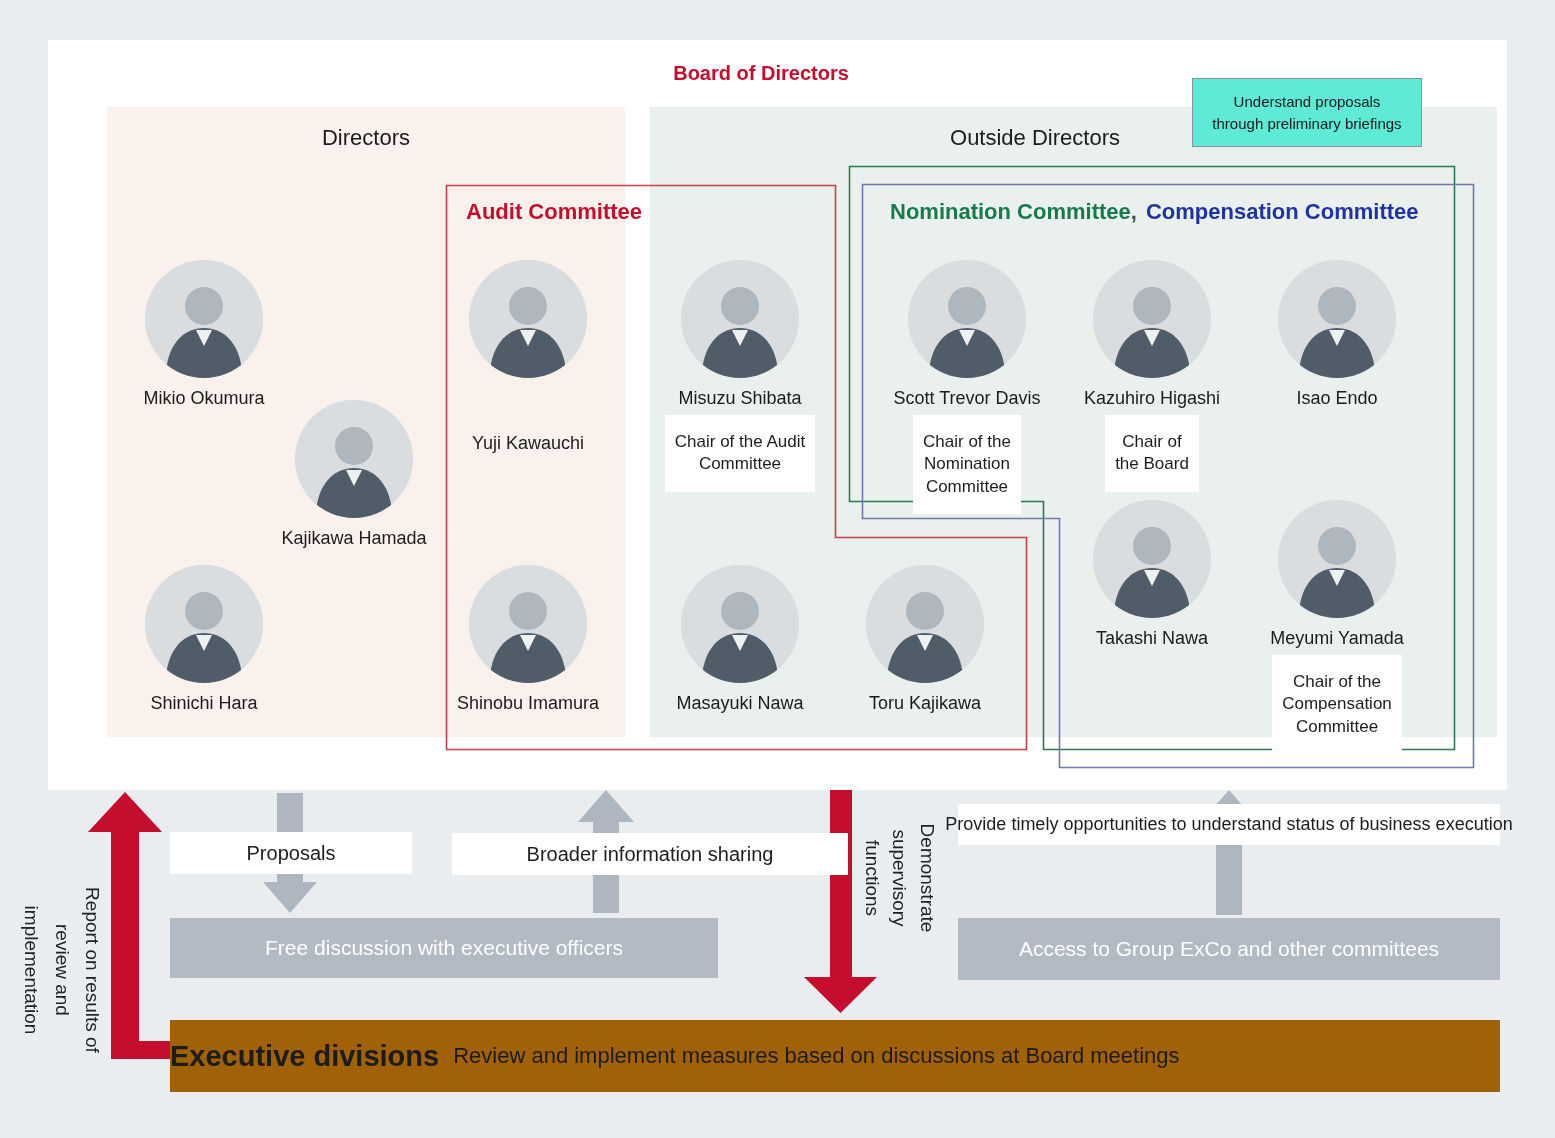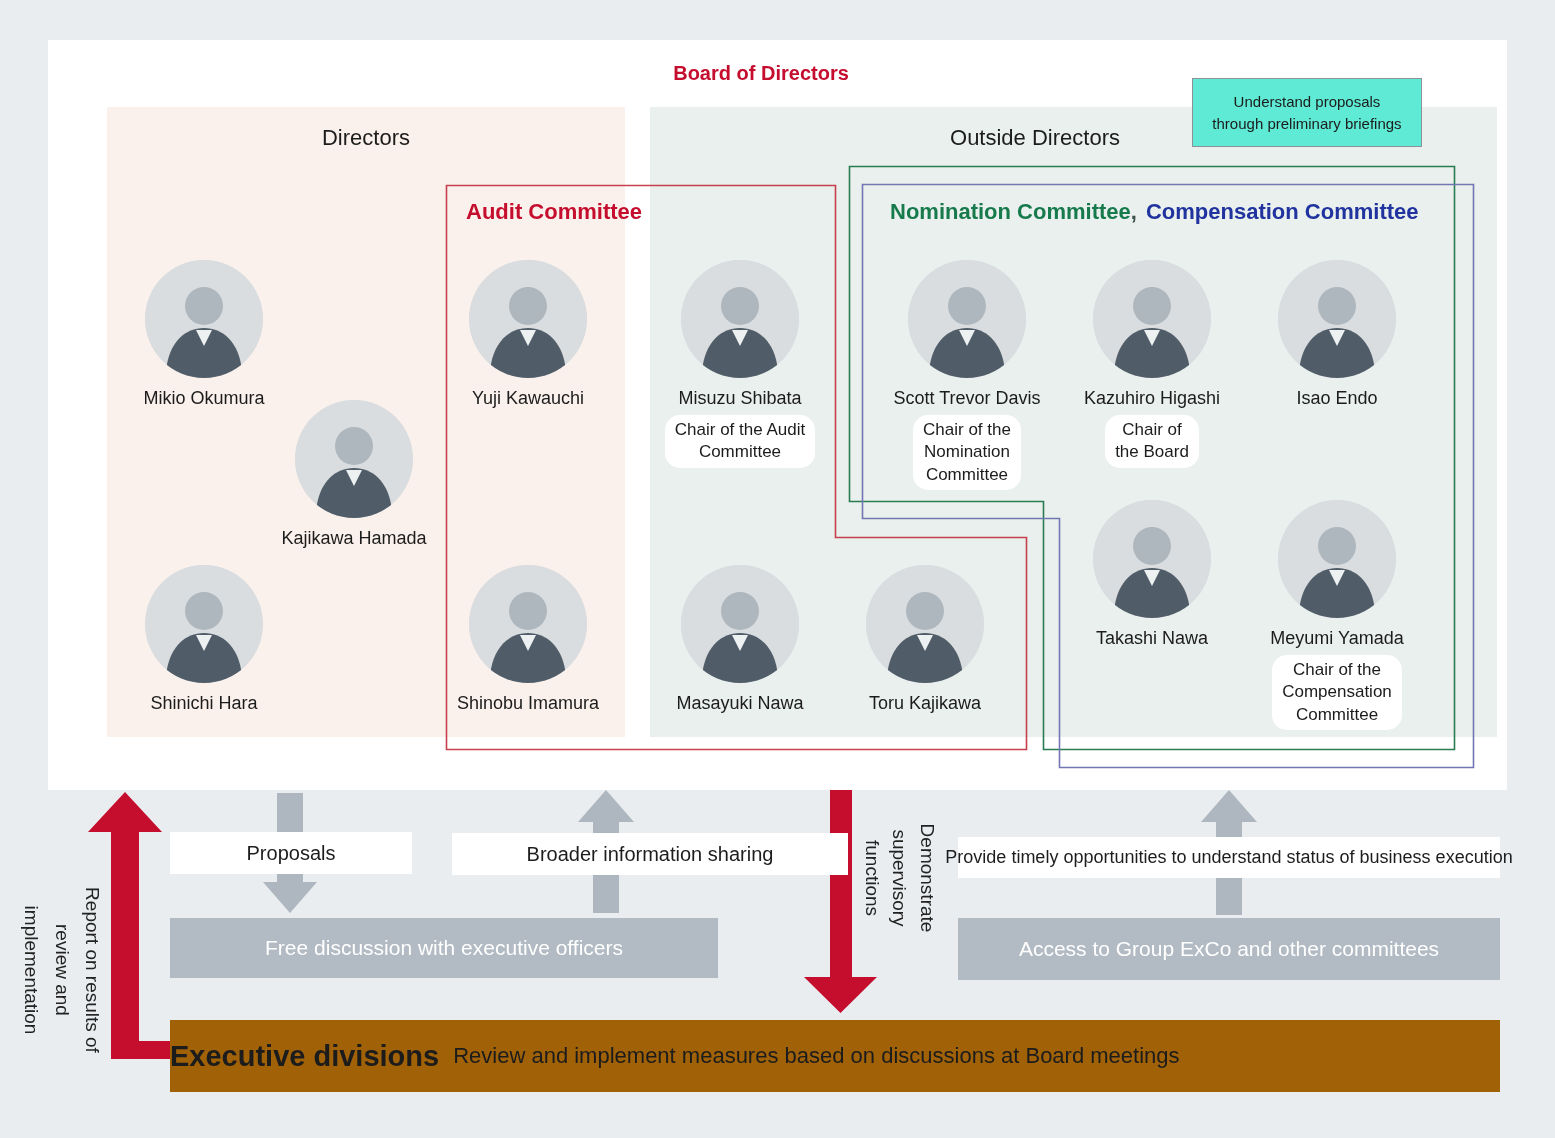--- a/index.html
+++ b/index.html
@@ -22,30 +22,30 @@
   .committee-title{font-size:22px;font-weight:bold;white-space:nowrap;}
   .audit-title{left:466px;top:199px;color:#c50e2e;}
   .nomcomp-title{left:890px;top:199px;}
   .nom-part{color:#177a4c;}
   .comma-part{color:#3f4f49;}
   .comp-part{color:#20339e;margin-left:9px;}
   .overlay{left:0;top:0;pointer-events:none;}
   .person{position:absolute;width:220px;display:flex;flex-direction:column;align-items:center;}
   .avatar{width:118px;height:118px;border-radius:50%;overflow:hidden;background:#d9dde0;flex:0 0 auto;}
   .pname{margin-top:10px;font-size:18px;text-align:center;white-space:nowrap;}
-  .badge{margin-top:6px;background:#ffffff;padding:4px 10px;font-size:17px;line-height:1.32;
-    text-align:center;white-space:pre-line;border-radius:15px;}
+  .badge{margin-top:6px;background:#ffffff;padding:16px 10px;font-size:17px;line-height:1.32;
+    text-align:center;white-space:pre-line;}
   .vlabel{font-size:19px;line-height:1.6;text-align:center;white-space:pre-line;color:#222;}
   .vreport{left:-73px;top:920px;width:260px;height:100px;transform:rotate(90deg);}
   .vsuperv{left:821px;top:833px;width:150px;height:90px;transform:rotate(90deg);line-height:1.45;}
   .flow-label{background:#ffffff;display:flex;align-items:center;justify-content:center;
     font-size:20px;color:#1d1d1d;white-space:nowrap;}
   .lbl-proposals{left:170px;top:832px;width:242px;height:42px;}
   .lbl-broader{left:452px;top:833px;width:396px;height:42px;}
-  .lbl-provide{left:958px;top:837px;width:542px;height:41px;font-size:18px;}
+  .lbl-provide{left:958px;top:804px;width:542px;height:41px;font-size:18px;}
   .gray-box{background:#b2bbc3;color:#ffffff;display:flex;align-items:center;justify-content:center;
     font-size:21px;white-space:nowrap;}
   .box-free{left:170px;top:918px;width:548px;height:60px;}
   .box-access{left:958px;top:918px;width:542px;height:62px;}
   .exec-box{left:170px;top:1020px;width:1330px;height:72px;background:#a16207;
     display:flex;align-items:center;justify-content:flex-start;}
   .exec-title{font-size:29px;font-weight:bold;}
   .exec-desc{font-size:22px;margin-left:14px;}
 </style>
 </head>
@@ -97,21 +97,21 @@
 </div>
 <div class="person" style="left:94px;top:565px;">
   <div class="avatar"><svg viewBox="0 0 118 118" width="118" height="118">
         <circle cx="59" cy="59" r="59" fill="#d9dde0"></circle>
         <circle cx="59" cy="46" r="19" fill="#aeb7bd"></circle>
         <path d="M59 68 C 40 68 26 82 22 104 L 22 118 L 96 118 L 96 104 C 92 82 78 68 59 68 Z" fill="#505d68"></path>
         <path d="M51 70 L59 86 L67 70 Z" fill="#eef1f2"></path>
       </svg></div>
   <div class="pname">Shinichi Hara</div>
 </div>
-<div class="person" style="left:418px;top:260px;">
+<div class="person" style="left:418px;top:260px;gap:45px;">
   <div class="avatar"><svg viewBox="0 0 118 118" width="118" height="118">
         <circle cx="59" cy="59" r="59" fill="#d9dde0"></circle>
         <circle cx="59" cy="46" r="19" fill="#aeb7bd"></circle>
         <path d="M59 68 C 40 68 26 82 22 104 L 22 118 L 96 118 L 96 104 C 92 82 78 68 59 68 Z" fill="#505d68"></path>
         <path d="M51 70 L59 86 L67 70 Z" fill="#eef1f2"></path>
       </svg></div>
   <div class="pname">Yuji Kawauchi</div>
 </div>
 <div class="person" style="left:418px;top:565px;">
   <div class="avatar"><svg viewBox="0 0 118 118" width="118" height="118">

